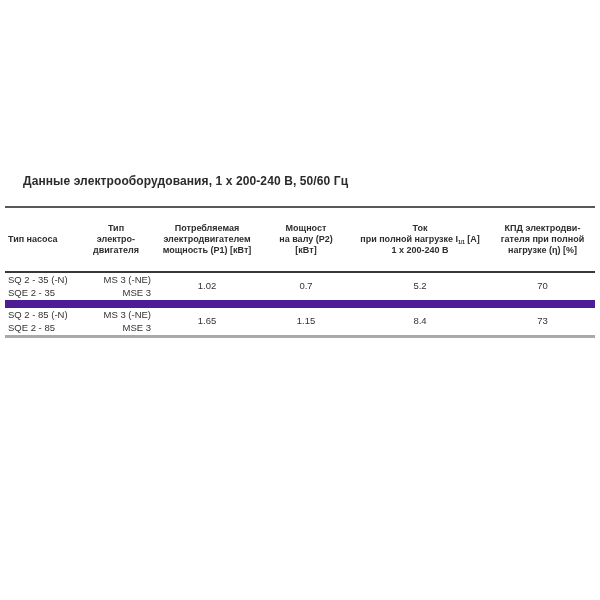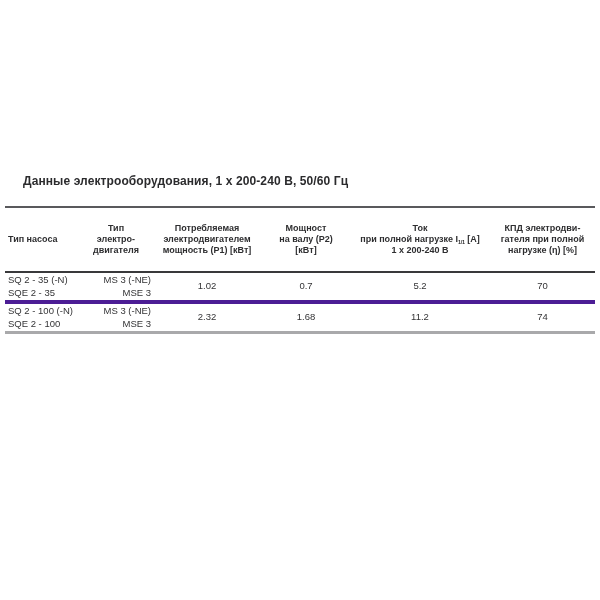--- a/index.html
+++ b/index.html
@@ -24,21 +24,21 @@
     position: absolute;
     left: 5px; top: 206px;
     width: 590px;
     border-collapse: collapse;
     table-layout: fixed;
     border-top: 2px solid #59595c;
     border-bottom: 3px solid #a9a9ab;
   }
   thead tr { height: 40px; border-bottom: 2px solid #39393b; }
   tbody tr { height: 27px; }
-  tbody tr:not(:last-child) { border-bottom: 4px solid #4c1d95; }
+  tbody tr:not(:last-child) { border-bottom: 8px solid #4c1d95; }
   th {
     font-size: 9px;
     font-weight: bold;
     line-height: 11px;
     color: #2e2e30;
     text-align: center;
     vertical-align: middle;
     white-space: pre-line;
     padding: 15px 1px;
   }
@@ -102,25 +102,25 @@
     <td class="cell-left">SQ 2 - 35 (-N)
 SQE 2 - 35</td>
     <td class="cell-left2">MS 3 (-NE)
 MSE 3</td>
     <td>1.02</td>
     <td>0.7</td>
     <td>5.2</td>
     <td>70</td>
   </tr>
         <tr>
-    <td class="cell-left">SQ 2 - 100 (-N)
-SQE 2 - 100</td>
+    <td class="cell-left">SQ 2 - 85 (-N)
+SQE 2 - 85</td>
     <td class="cell-left2">MS 3 (-NE)
 MSE 3</td>
-    <td>2.32</td>
-    <td>1.68</td>
-    <td>11.2</td>
-    <td>74</td>
+    <td>1.65</td>
+    <td>1.15</td>
+    <td>8.4</td>
+    <td>73</td>
   </tr>
       </tbody>
   </table>
 
 </div>
 
 </body></html>

